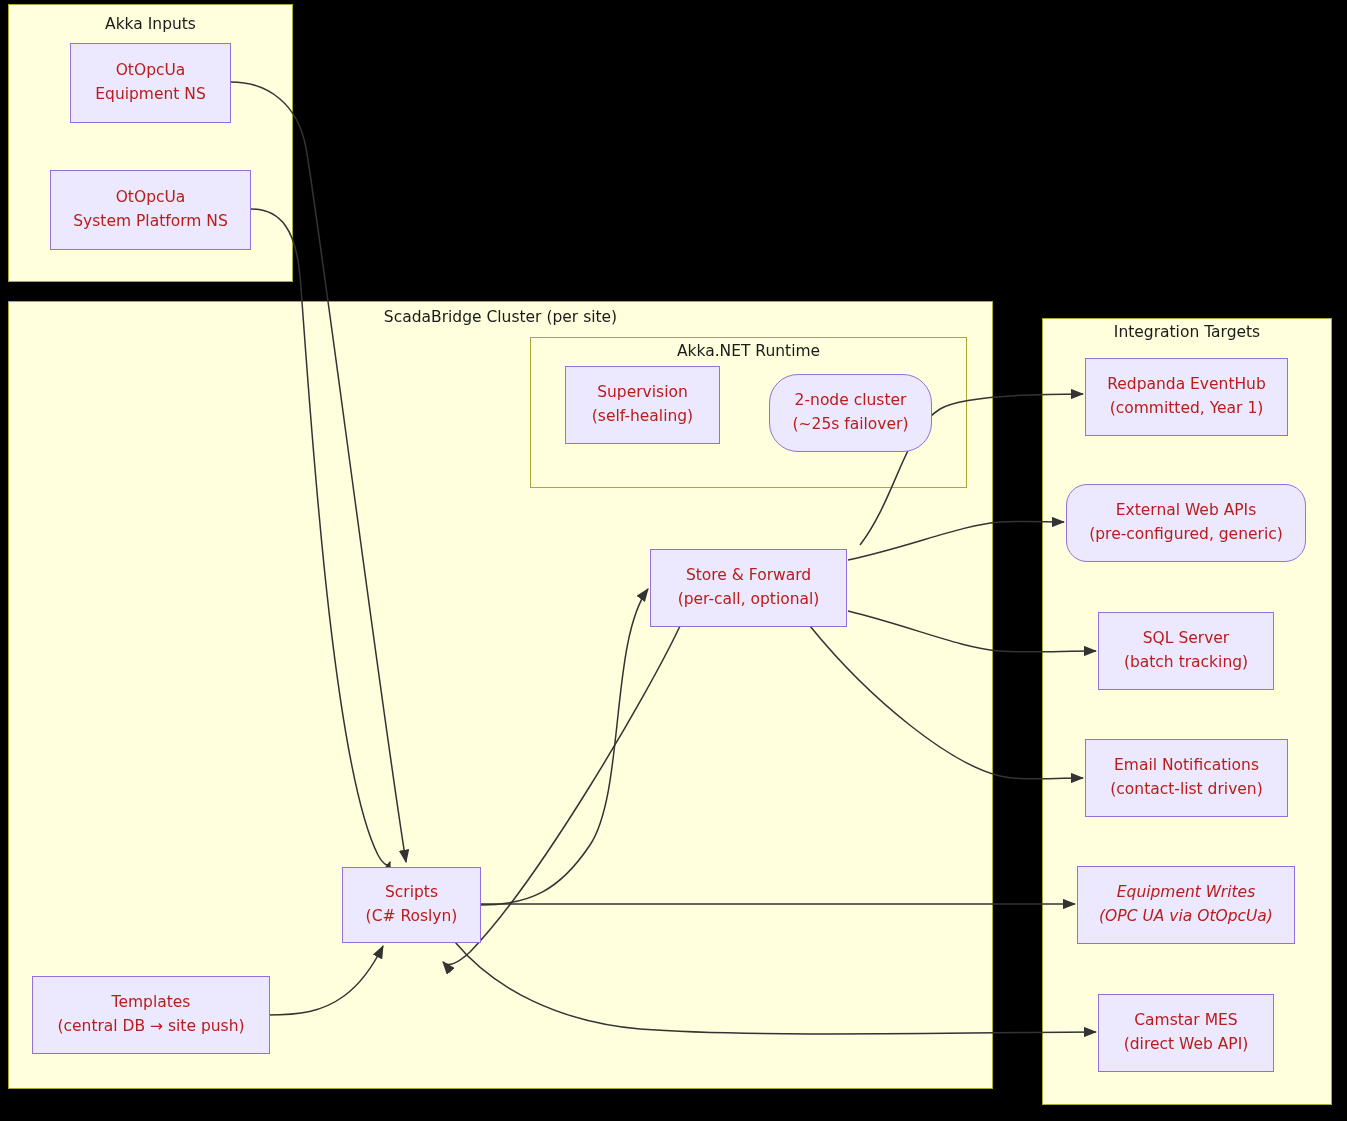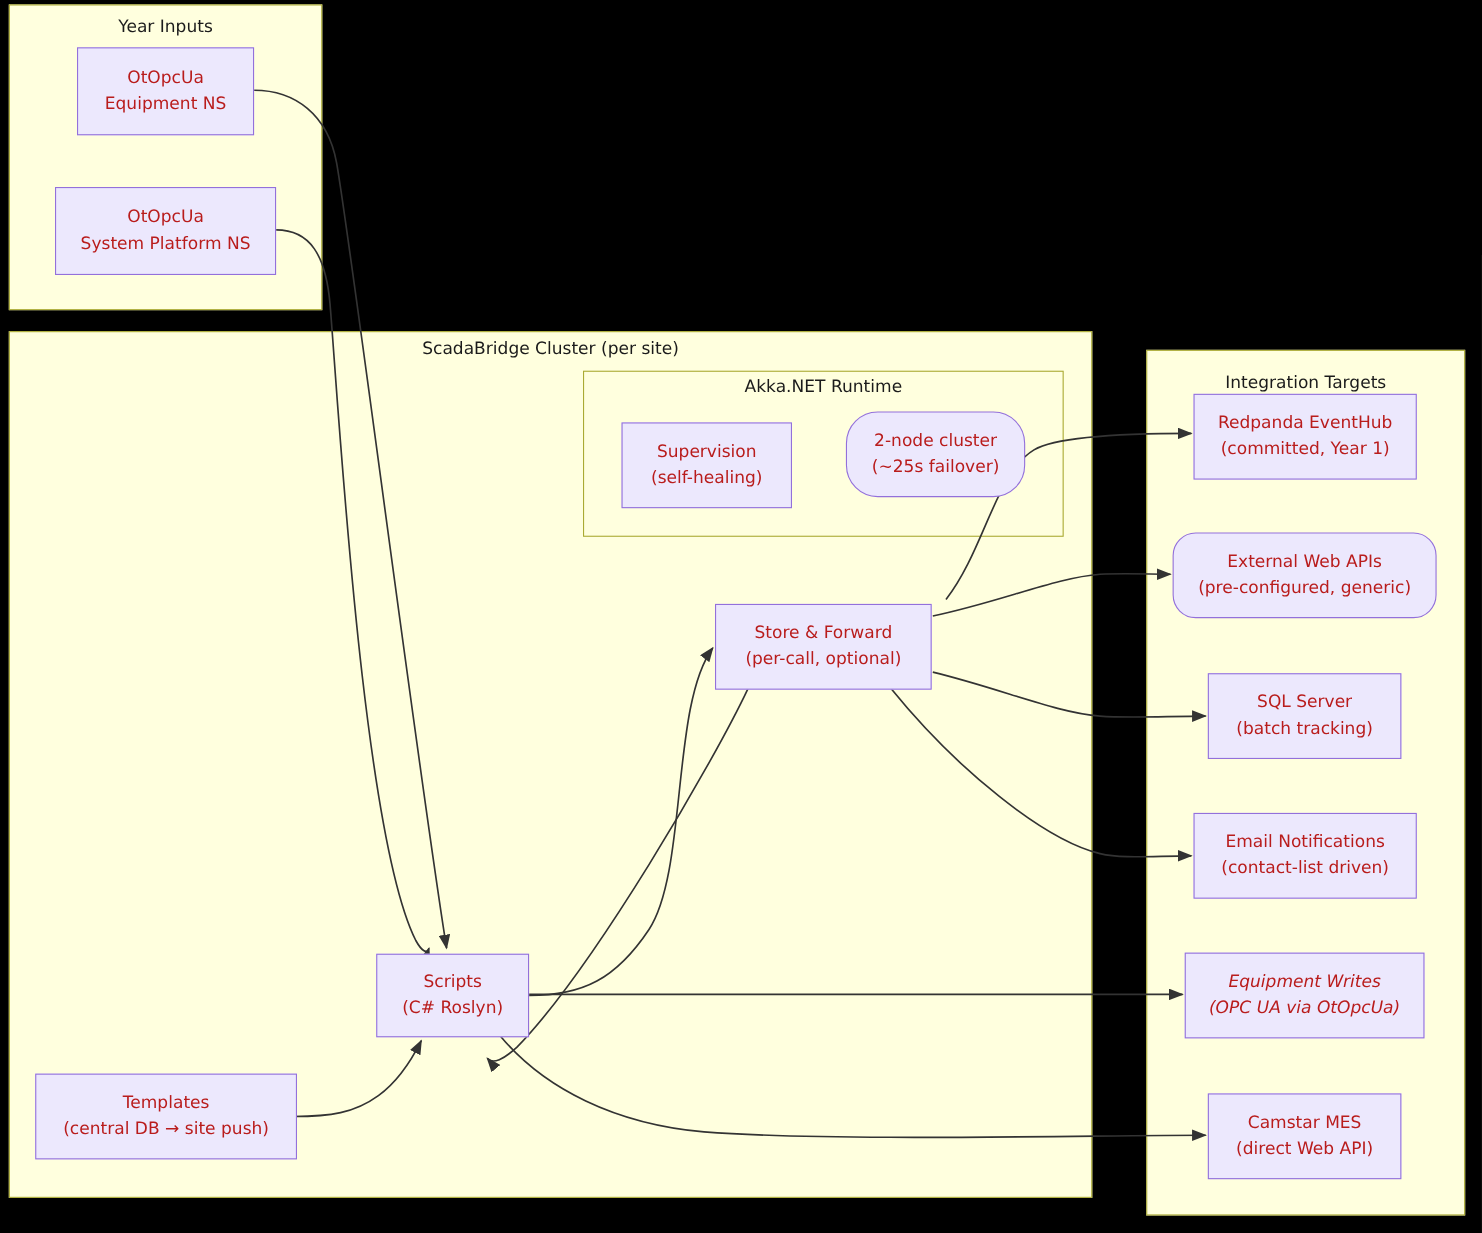--- a/index.html
+++ b/index.html
@@ -59,33 +59,33 @@
     stroke: #333333;
     stroke-width: 1.5px;
   }
 </style>
 </head>
 <body>
 
 <div id="canvas">
 
   <div class="subgraph" style="left:8px; top:4px; width:285px; height:278px;">
-    <div class="subgraph-title" style="top:10px;">Year Inputs</div>
+    <div class="subgraph-title" style="top:10px;">Akka Inputs</div>
   </div>
 
   <div class="subgraph" style="left:8px; top:301px; width:985px; height:788px;">
     <div class="subgraph-title" style="top:6px;">ScadaBridge Cluster (per site)</div>
   </div>
 
   <div class="subgraph" style="left:530px; top:337px; width:437px; height:151px;">
     <div class="subgraph-title" style="top:4px;">Akka.NET Runtime</div>
   </div>
 
   <div class="subgraph" style="left:1042px; top:318px; width:290px; height:787px;">
-    <div class="subgraph-title" style="top:20px;">Integration Targets</div>
+    <div class="subgraph-title" style="top:4px;">Integration Targets</div>
   </div>
 
   <svg class="edges" viewBox="0 0 1347 1121" xmlns="http://www.w3.org/2000/svg">
     <defs>
       <marker id="arrowhead" markerWidth="9" markerHeight="7" refX="8.2" refY="3.5" orient="auto" markerUnits="strokeWidth">
         <path d="M0,0 L9,3.5 L0,7 z" fill="#333333"></path>
       </marker>
     </defs>
 
     <path class="edge-path" marker-end="url(#arrowhead)" d="M231,82 C268,82 298,104 306,148 C318,214 380,700 406,862"></path>
@@ -114,21 +114,21 @@
   <div class="node" style="left:70px; top:43px; width:161px; height:80px;">
     <span class="l1">OtOpcUa</span>
     <span class="l2">Equipment NS</span>
   </div>
 
   <div class="node" style="left:50px; top:170px; width:201px; height:80px;">
     <span class="l1">OtOpcUa</span>
     <span class="l2">System Platform NS</span>
   </div>
 
-  <div class="node" style="left:565px; top:384px; width:155px; height:78px;">
+  <div class="node" style="left:565px; top:366px; width:155px; height:78px;">
     <span class="l1">Supervision</span>
     <span class="l2">(self-healing)</span>
   </div>
 
   <div class="node" style="left:769px; top:374px; width:163px; height:78px;border-radius:29px;">
     <span class="l1">2-node cluster</span>
     <span class="l2">(~25s failover)</span>
   </div>
 
   <div class="node" style="left:650px; top:549px; width:197px; height:78px;">

